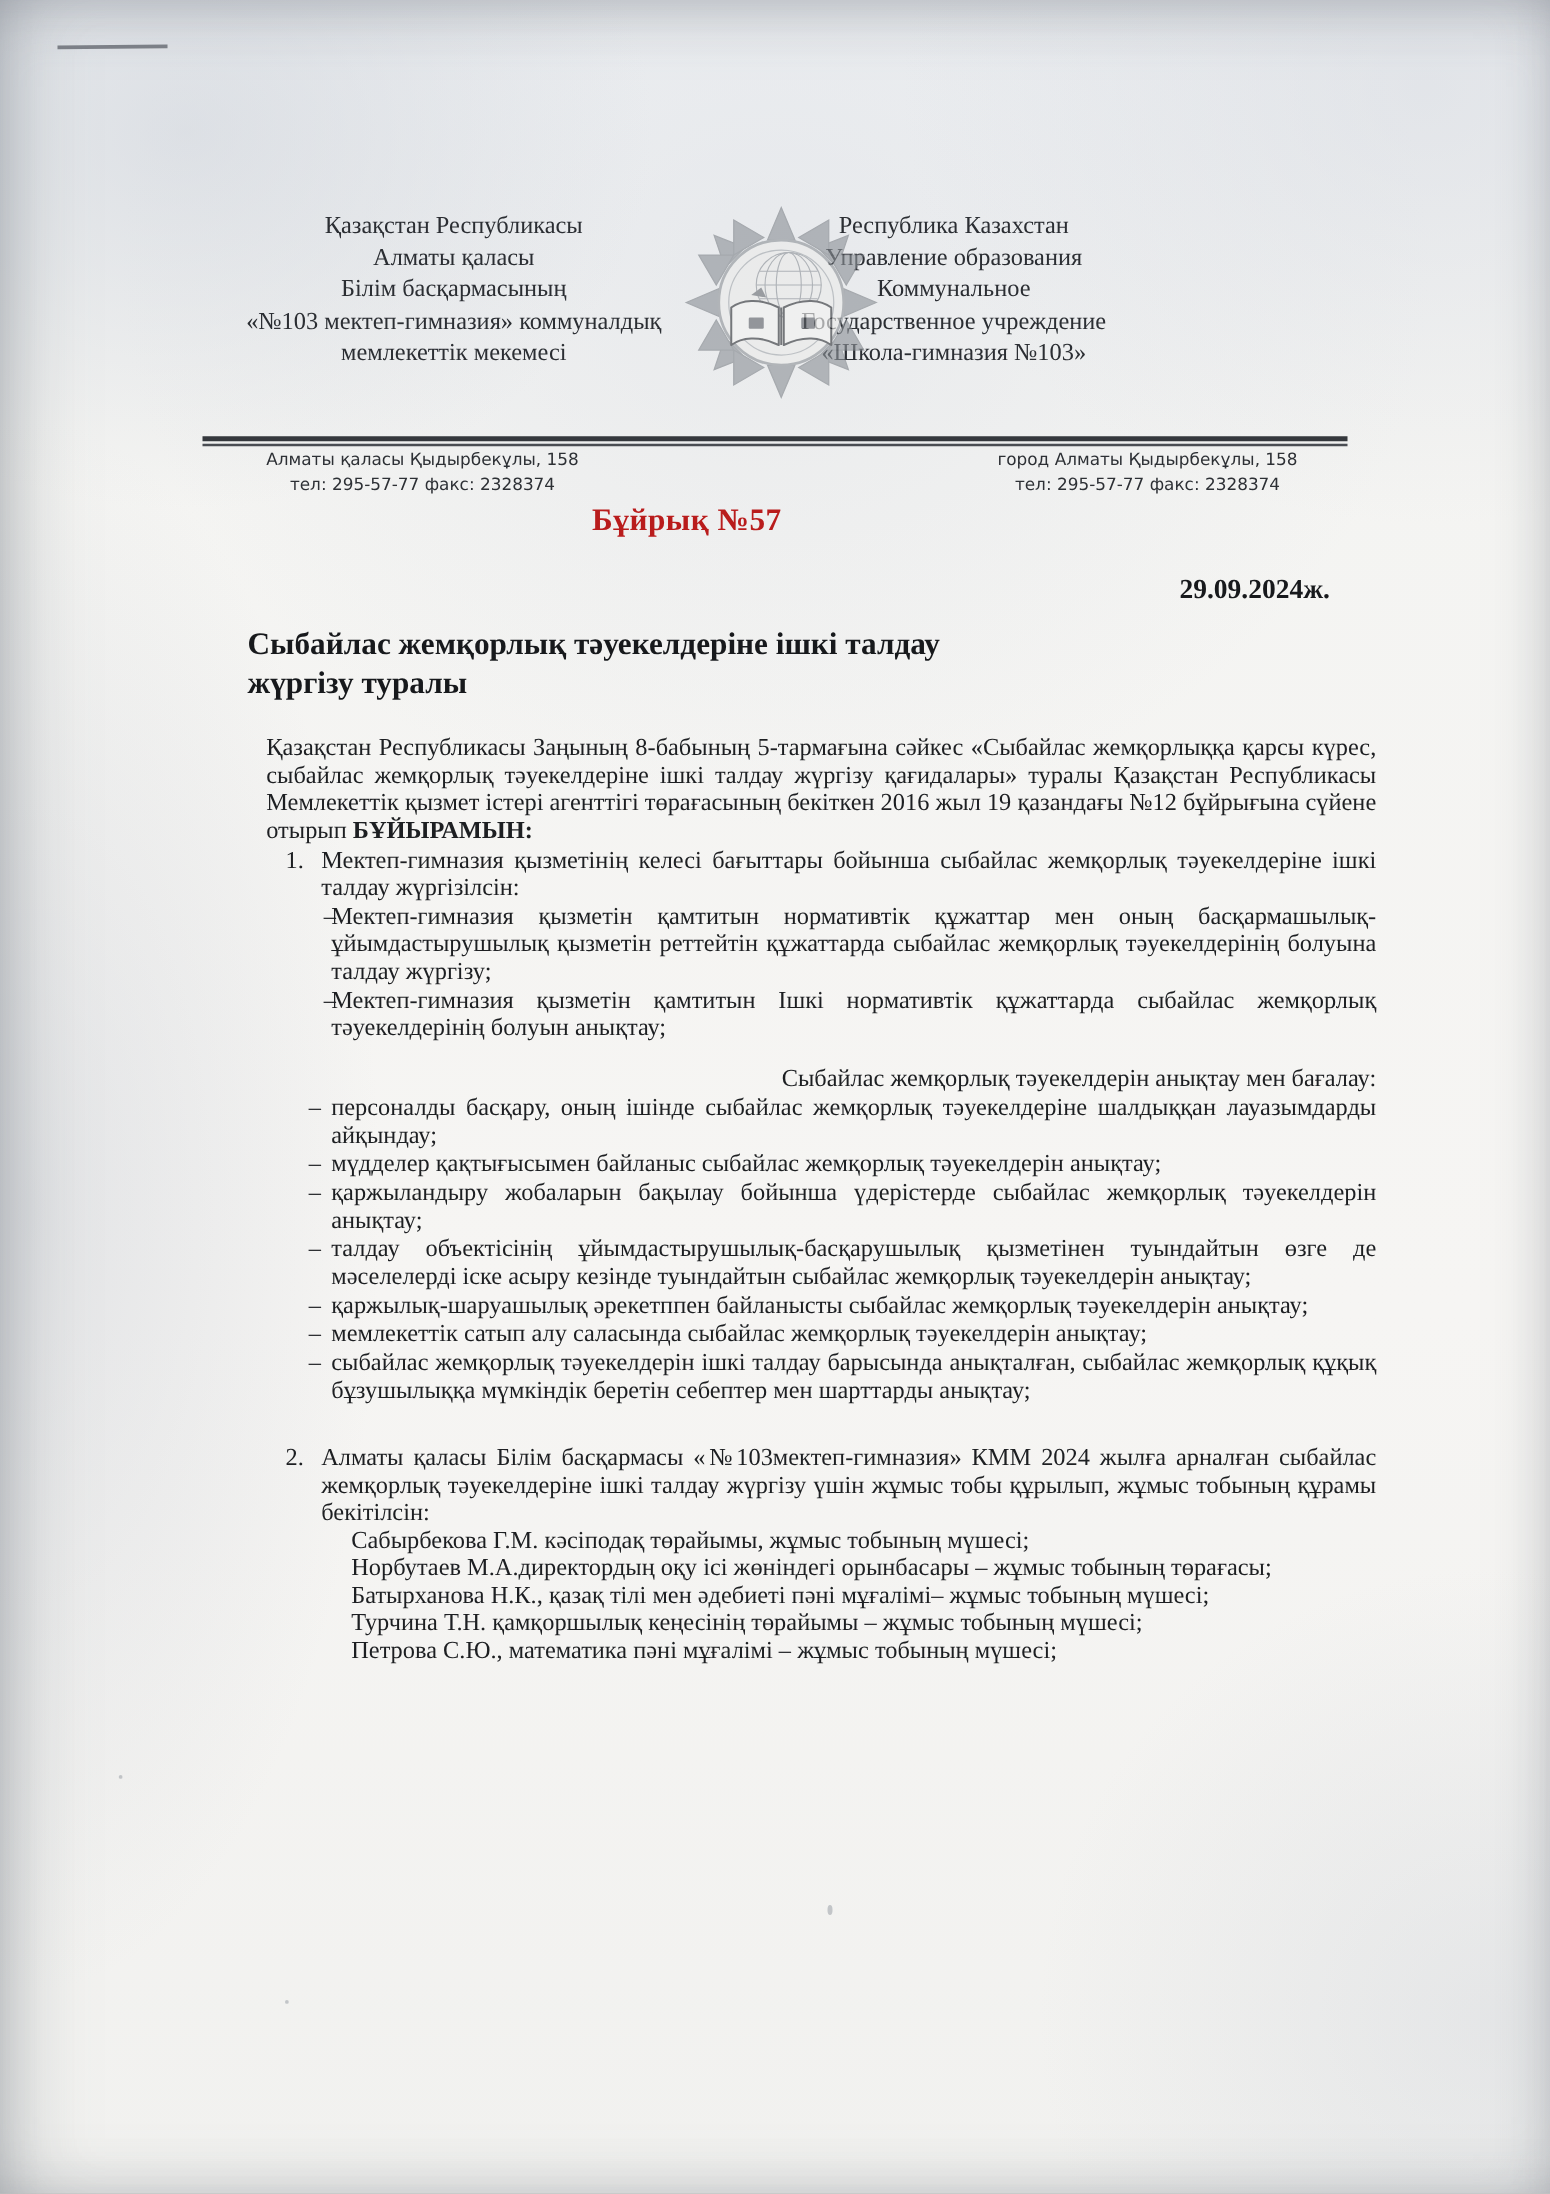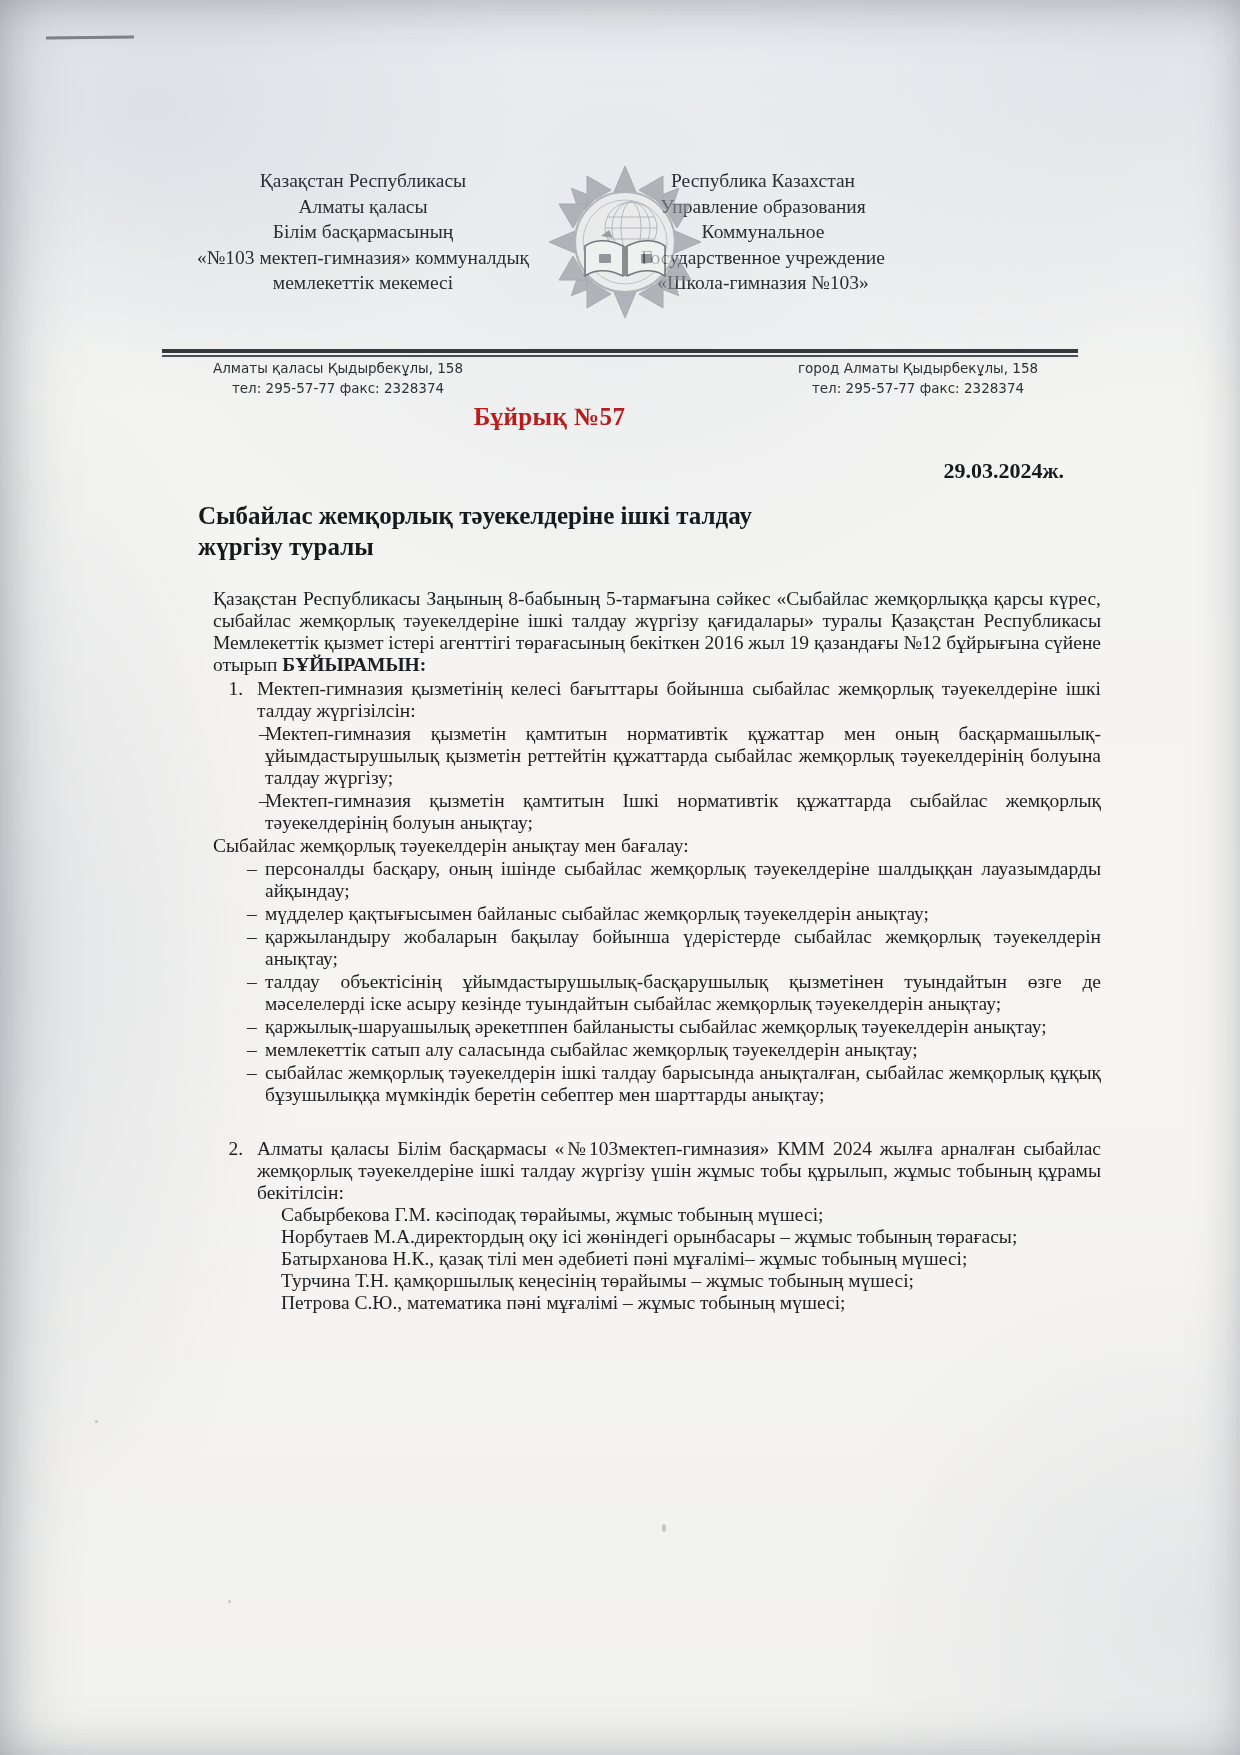--- a/index.html
+++ b/index.html
@@ -201,22 +201,22 @@
     padding-left: 34px;
     box-sizing: border-box;
   }
   .dash-marker.indent2 { padding-left: 46px; }
   .dash-text {
     flex: 1;
     text-align: justify;
     text-justify: inter-word;
   }
   .lead-line {
-    margin-top: 1px;
-    text-align: left;
+    margin-top: 19px;
+    text-align: right;
   }
   .plain-line {
     text-align: justify;
     text-justify: inter-word;
     padding-left: 68px;
   }
   .gap-md { height: 30px; }
 
   .speck {
     position: absolute;
@@ -313,21 +313,21 @@
         <div>Алматы қаласы Қыдырбекұлы, 158</div>
         <div>тел: 295-57-77 факс: 2328374</div>
       </div>
       <div class="contact-col contact-right">
         <div>город Алматы Қыдырбекұлы, 158</div>
         <div>тел: 295-57-77 факс: 2328374</div>
       </div>
     </div>
 
     <div class="order-title">Бұйрық №57</div>
-    <div class="order-date">29.03.2024ж.</div>
+    <div class="order-date">29.09.2024ж.</div>
     <div class="subject">
       <div>Сыбайлас жемқорлық тәуекелдеріне ішкі талдау</div>
       <div>жүргізу туралы</div>
     </div>
 
     <div class="body">
 
       <p class="para"><span>Қазақстан Республикасы Заңының 8-бабының 5-тармағына сәйкес «Сыбайлас жемқорлыққа қарсы күрес, сыбайлас жемқорлық тәуекелдеріне ішкі талдау жүргізу қағидалары» туралы Қазақстан Республикасы Мемлекеттік қызмет істері агенттігі төрағасының бекіткен 2016 жыл 19 қазандағы №12 бұйрығына сүйене отырып </span><b>БҰЙЫРАМЫН:</b></p>
 
       <div class="num-item">

